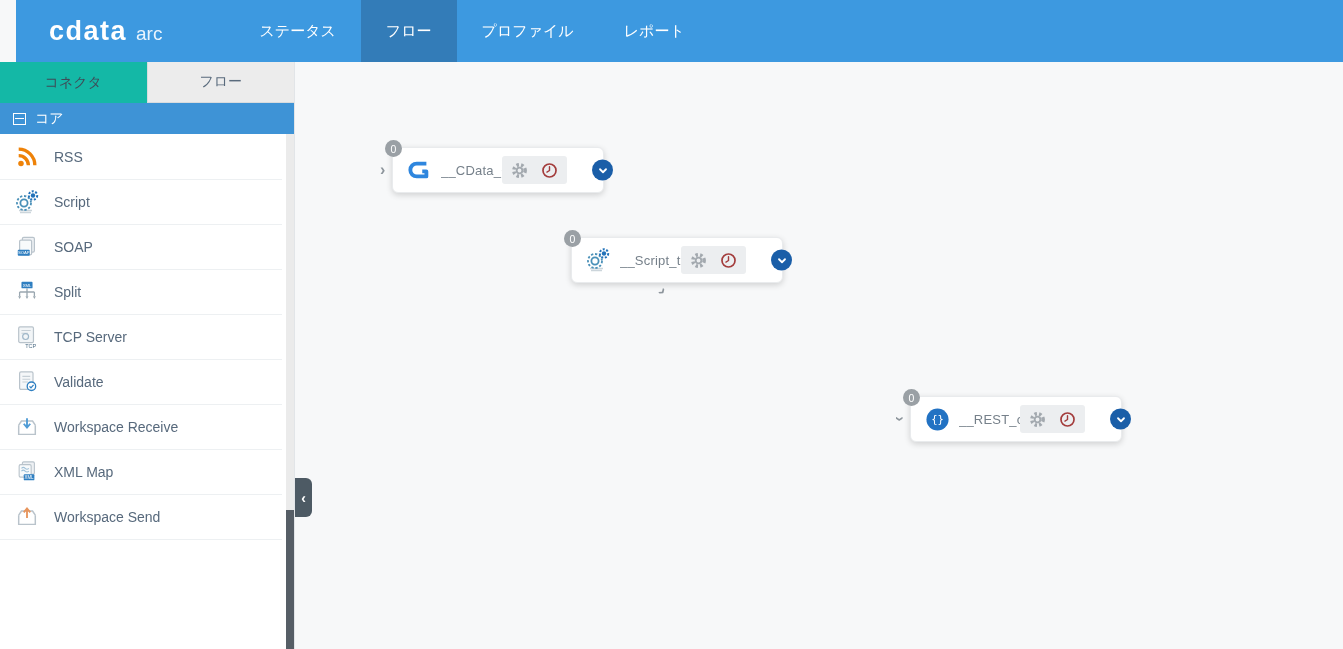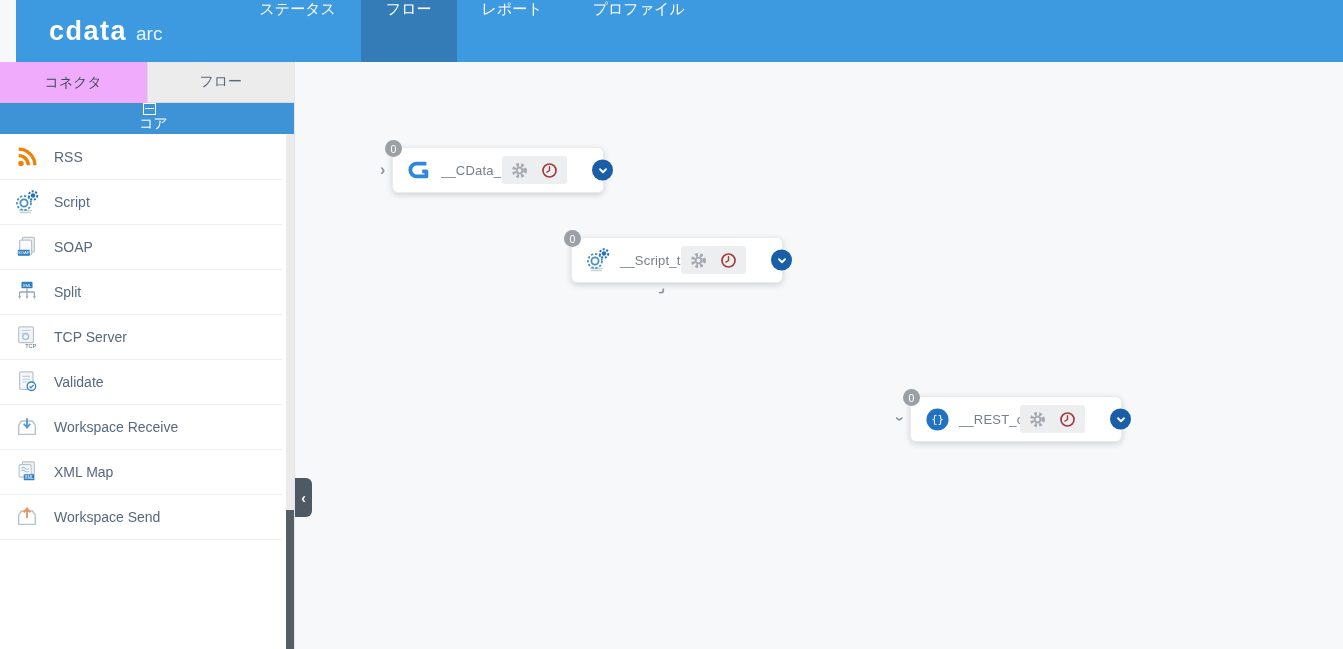--- a/index.html
+++ b/index.html
@@ -6,36 +6,36 @@
   html,body { width:1343px; height:649px; overflow:hidden; }
   body { font-family:"Liberation Sans", sans-serif; background:#f7f8f9; position:relative; }
 
   
   .navbar { position:absolute; top:0; left:16px; right:0; height:62px;
             background:var(--nav-bg,#3d99e0); display:flex; align-items:center; z-index:20; }
   .logo { margin-left:33px; display:flex; align-items:baseline; cursor:pointer; }
   .logo-brand { color:#fff; font-weight:bold; font-size:27px; letter-spacing:1.5px; }
   .logo-product { color:#e9f4fd; font-size:19px; font-weight:normal; margin-left:9px; }
   .nav-items { display:flex; margin-left:72px; height:100%; }
-  .nav-item { color:#fff; font-size:15px; padding:0 25px; display:flex; align-items:flex-start;
+  .nav-item { color:#fff; font-size:15px; padding:0 25px; display:flex; align-items:center;
               height:100%; cursor:pointer; white-space:nowrap; }
   .nav-item.active { background:var(--nav-active-bg,#337cb8); }
   .caret-down { margin-left:7px; width:0; height:0; border-left:4px solid transparent;
                 border-right:4px solid transparent; border-top:5px solid #fff; }
 
   
   .sidebar { position:absolute; top:62px; left:0; width:295px; bottom:0; background:#fff;
              border-right:1px solid #e2e5e8; z-index:10; }
   .tabs { display:flex; height:41px; }
   .tab { flex:1; display:flex; align-items:center; justify-content:center; font-size:14px; cursor:pointer; }
-  .tab.active { background:#f0abfc; color:#3f4b57; }
+  .tab.active { background:#14b8a6; color:#3f4b57; }
   .tab.inactive { background:#ececec; color:#5a6b7d; border-left:1px solid #d9dcde;
                   border-bottom:1px solid #d9dcde; }
   .section-header { height:31px; background:var(--section-bg,#3e93d6); color:#fff; display:flex;
-                    align-items:center; padding-left:13px; font-size:14px; cursor:pointer;flex-direction:column; }
+                    align-items:center; padding-left:13px; font-size:14px; cursor:pointer; }
   .collapse-glyph { width:13px; height:12px; border:1.5px solid #fff; position:relative; margin-right:9px; }
   .collapse-glyph::after { content:""; position:absolute; left:1px; right:1px; top:4px; border-top:1.5px solid #fff; }
   .connector-list { padding-top:1px; }
   .connector-row { height:45px; display:flex; align-items:center; padding-left:10px;
                    border-bottom:1px solid #edf0f2; margin-right:12px; cursor:pointer; }
   .connector-icon { width:34px; display:flex; justify-content:center; align-items:center; }
   .connector-label { font-size:14px; color:#57697c; margin-left:10px; }
 
   
   .scroll-track { position:absolute; right:0; top:72px; bottom:0; width:8px; background:#ebebeb; }
@@ -81,24 +81,24 @@
     <span class="logo-product">arc</span>
   </div>
   <div class="nav-items">
       <div class="nav-item">
         <span>ステータス</span>
       </div>
       <div class="nav-item active">
         <span>フロー</span>
       </div>
       <div class="nav-item">
-        <span>レポート</span>
+        <span>プロファイル</span>
       </div>
       <div class="nav-item">
-        <span>プロファイル</span>
+        <span>レポート</span>
       </div>
     </div>
 </div>
 
 <div class="sidebar">
   <div class="tabs">
     <div class="tab active">
       <span>コネクタ</span>
     </div>
     <div class="tab inactive">

